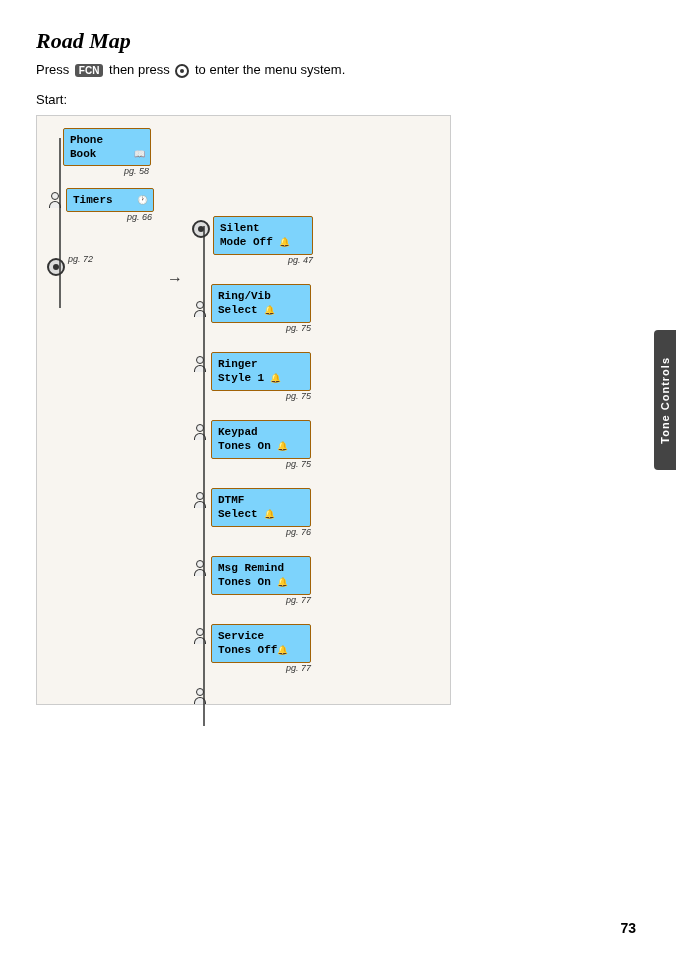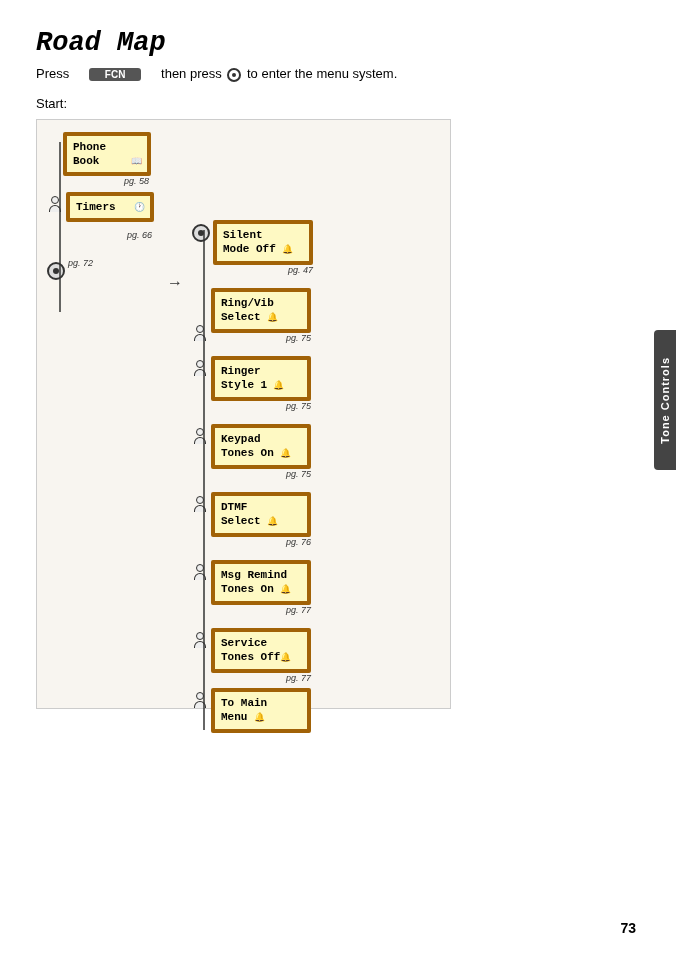--- a/index.html
+++ b/index.html
@@ -11,43 +11,43 @@
       position: relative;
       overflow: hidden;
     }
 
     .page-content {
       padding: 28px 36px 20px 36px;
       position: relative;
     }
 
     .title {
-      font-size: 27px;
+      font-size: 22px;
       font-weight: 900;
       font-style: italic;
-      font-family: Liberation Mono, monospace;
+      font-family: Liberation Serif, serif;
       margin-bottom: 8px;
     }
 
     .subtitle {
       font-size: 13px;
       margin-bottom: 14px;
       font-family: Arial, sans-serif;
     }
 
     .fcn-badge {
       display: inline-block;
       background: #555;
       color: #fff;
       font-size: 10px;
       font-weight: bold;
       border-radius: 3px;
-      padding: 1px 16px;
+      padding: 1px 4px;
       vertical-align: middle;
-      margin: 0 16px;
+      margin: 0 2px;
       text-align: right;
     }
 
     .nav-circle {
       display: inline-block;
       width: 14px;
       height: 14px;
       border-radius: 50%;
       border: 2px solid #333;
       vertical-align: middle;
@@ -67,22 +67,22 @@
       background: #333;
     }
 
     .start-label {
       font-size: 13px;
       margin-bottom: 8px;
     }
 
     
     .menu-box {
-      background: #fef9c3;
-      border: 4px solid #a16207;
+      background: #7dd3fc;
+      border: 1px solid #a16207;
       border-radius: 2px;
       font-family: 'Courier New', monospace;
       font-size: 11px;
       font-weight: bold;
       padding: 4px 6px;
       line-height: 1.3;
       position: relative;
       min-width: 90px;
     }
     .menu-box .book {
@@ -192,21 +192,21 @@
     <div style="position:absolute; left:10px; top:72px; display:flex; flex-direction:row; align-items:flex-start;">
       <div class="icon-person" style="margin-top:4px;">
         <div class="person-head"></div>
         <div class="person-body"></div>
       </div>
       <div>
         <div class="menu-box" style="min-width:88px;">
           Timers
           <span style="position:absolute;right:4px;bottom:3px;font-size:9px;">🕐</span>
         </div>
-        <div class="pg-ref" style="padding-right:2px;margin-top:8px;">pg. 66</div>
+        <div class="pg-ref" style="padding-right:2px;">pg. 66</div>
       </div>
     </div>
 
     <div style="position:absolute; left:10px; top:138px; display:flex; flex-direction:row; align-items:flex-start;">
 
       <div style="width:18px;height:18px;margin-right:3px;margin-top:4px;flex-shrink:0;position:relative;">
         <div style="width:18px;height:18px;border-radius:50%;border:2px solid #333;background:#ddd;display:flex;align-items:center;justify-content:center;">
           <div style="width:6px;height:6px;border-radius:50%;background:#333;"></div>
         </div>
       </div>
@@ -228,21 +228,21 @@
         </div>
       </div>
       <div>
         <div class="menu-box" style="min-width:100px;">
           Silent<br>Mode Off <span class="bell-sym">🔔</span>
         </div>
         <div class="pg-ref">pg. 47</div>
       </div>
     </div>
 
-    <div style="position:absolute; left:155px; top:168px; display:flex; flex-direction:row; align-items:flex-end;">
+    <div style="position:absolute; left:155px; top:168px; display:flex; flex-direction:row; align-items:center;">
       <div class="icon-person" style="margin-top:4px;">
         <div class="person-head"></div>
         <div class="person-body"></div>
       </div>
       <div>
         <div class="menu-box" style="min-width:100px;">
           Ring/Vib<br>Select <span class="bell-sym">🔔</span>
         </div>
         <div class="pg-ref">pg. 75</div>
       </div>
@@ -310,25 +310,20 @@
           Service<br>Tones Off<span class="bell-sym">🔔</span>
         </div>
         <div class="pg-ref">pg. 77</div>
       </div>
     </div>
 
     <div style="position:absolute; left:155px; top:568px; display:flex; flex-direction:row; align-items:flex-start;">
       <div class="icon-person" style="margin-top:4px;">
         <div class="person-head"></div>
         <div class="person-body"></div>
-      </div>
-      <div>
-        <div class="menu-box" style="min-width:100px;">
-          To Main<br>Menu <span class="bell-sym">🔔</span>
-        </div>
       </div>
     </div>
 
     <svg style="position:absolute;left:163px;top:110px;" width="8" height="500">
       <line x1="4" y1="0" x2="4" y2="500" stroke="#333" stroke-width="1.5"></line>
     </svg>
 
   </div>
 
 </div>

